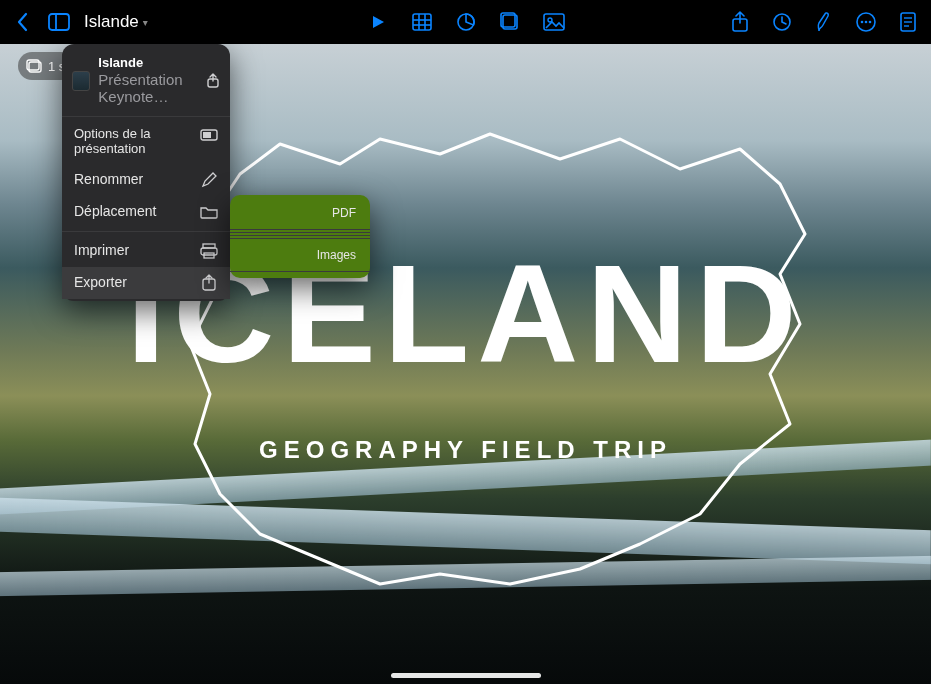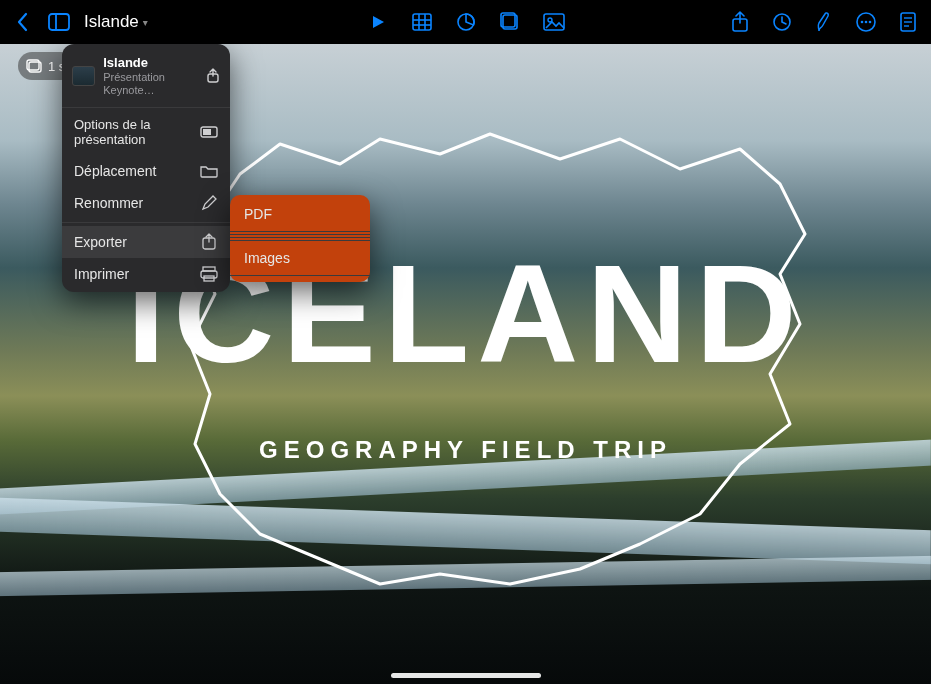--- a/index.html
+++ b/index.html
@@ -62,37 +62,37 @@
     .popover {
       position:absolute; top:44px; left:62px; width:168px;
       background:#2a2a2c; border-radius:12px; padding:6px 0 2px;
       box-shadow: 0 10px 30px rgba(0,0,0,.6);
       color:#e6e6e6; font-size:14px;
     }
     .pop-head { display:flex; align-items:center; gap:8px; padding:6px 10px 8px; }
     .thumb { width:28px; height:20px; border-radius:3px; background:linear-gradient(180deg,#2c3e4a,#1b2a31); border:1px solid #444; }
     .pop-head .meta { display:flex; flex-direction:column; line-height:1.15; }
     .pop-head .t1 { color:#fff; font-size:13px; font-weight:600; }
-    .pop-head .t2 { color:#9a9a9e; font-size:11px; }
+    .pop-head .t2 { color:#9a9a9e; font-size:15px; }
     .pop-sep { height:1px; background:#3a3a3c; margin:3px 0; }
     .pop-row {
-      display:flex; align-items:center; justify-content:space-between;
+      display:flex; align-items:flex-start; justify-content:space-between;
       padding:7px 12px; cursor:pointer; color:#e6e6e6;
     }
     .pop-row.highlight { background:#3b3b3d; }
     .pop-row .lbl { line-height:1.15; }
     .pop-row .two-line { font-size:13px; }
     .pop-row .ic { width:18px; height:18px; display:flex; align-items:center; justify-content:center; color:#cfcfd1; }
 
     
     .submenu {
       position:absolute; top:195px; left:230px; width:140px;
-      background:#c2410c; border-radius:10px; padding:4px 0;
+      background:#4d7c0f; border-radius:10px; padding:4px 0;
       box-shadow: 0 10px 30px rgba(0,0,0,.6);
-      color:#e6e6e6; font-size:14px;
+      color:#e6e6e6; font-size:12px;text-align:right;
     }
     .sm-row { padding:7px 14px; cursor:pointer; }
     .sm-sep { height:1px; background:#3a3a3c; margin:2px 0; }
 
     
     .home-ind { position:absolute; bottom:6px; left:50%; transform:translateX(-50%); width:150px; height:5px; border-radius:3px; background:#fff; opacity:.9; }
 
     
     svg { display:block; }
   </style>
@@ -233,58 +233,58 @@
     <span class="lbl two-line">Options de la présentation</span>
     <span class="ic">
       <svg width="18" height="14" viewBox="0 0 18 14">
           <rect x="1" y="1" width="16" height="10" rx="2" fill="none" stroke="#cfcfd1" stroke-width="1.4"></rect>
           <rect x="3" y="3" width="8" height="6" fill="#cfcfd1"></rect>
         </svg>
     </span>
   </div>
 
   <div class="pop-row">
+    <span class="lbl">Renommer</span>
+    <span class="ic">
+      <svg width="16" height="16" viewBox="0 0 16 16">
+          <path d="M2 14 L4 9 L12 1 L15 4 L7 12 Z" fill="none" stroke="#cfcfd1" stroke-width="1.3"></path>
+        </svg>
+    </span>
+  </div>
+
+  <div class="pop-row">
     <span class="lbl">Déplacement</span>
     <span class="ic">
       <svg width="18" height="14" viewBox="0 0 18 14">
           <path d="M1 3 L6 3 L8 5 L17 5 L17 12 Q17 13 16 13 L2 13 Q1 13 1 12 Z" fill="none" stroke="#cfcfd1" stroke-width="1.3"></path>
         </svg>
     </span>
   </div>
-
-  <div class="pop-row">
-    <span class="lbl">Renommer</span>
-    <span class="ic">
-      <svg width="16" height="16" viewBox="0 0 16 16">
-          <path d="M2 14 L4 9 L12 1 L15 4 L7 12 Z" fill="none" stroke="#cfcfd1" stroke-width="1.3"></path>
-        </svg>
-    </span>
-  </div>
   <div class="pop-sep"></div>
-
-  <div class="pop-row highlight">
-    <span class="lbl">Exporter</span>
-    <span class="ic">
-      <svg width="16" height="18" viewBox="0 0 16 18">
-          <rect x="2" y="5" width="12" height="11" rx="2" fill="none" stroke="#cfcfd1" stroke-width="1.3"></rect>
-          <path d="M8 1 L8 9 M5 4 L8 1 L11 4" fill="none" stroke="#cfcfd1" stroke-width="1.3" stroke-linecap="round" stroke-linejoin="round"></path>
-        </svg>
-    </span>
-  </div>
 
   <div class="pop-row">
     <span class="lbl">Imprimer</span>
     <span class="ic">
       <svg width="18" height="16" viewBox="0 0 18 16">
           <rect x="3" y="1" width="12" height="4" fill="none" stroke="#cfcfd1" stroke-width="1.3"></rect>
           <rect x="1" y="5" width="16" height="7" rx="2" fill="none" stroke="#cfcfd1" stroke-width="1.3"></rect>
           <rect x="4" y="10" width="10" height="5" fill="none" stroke="#cfcfd1" stroke-width="1.3"></rect>
         </svg>
     </span>
   </div>
+
+  <div class="pop-row highlight">
+    <span class="lbl">Exporter</span>
+    <span class="ic">
+      <svg width="16" height="18" viewBox="0 0 16 18">
+          <rect x="2" y="5" width="12" height="11" rx="2" fill="none" stroke="#cfcfd1" stroke-width="1.3"></rect>
+          <path d="M8 1 L8 9 M5 4 L8 1 L11 4" fill="none" stroke="#cfcfd1" stroke-width="1.3" stroke-linecap="round" stroke-linejoin="round"></path>
+        </svg>
+    </span>
+  </div>
 </div>
 
 <div class="submenu">
   <div class="sm-row"><span>PDF</span></div>
   <div class="sm-sep"></div>
   <div class="sm-sep"></div>
   <div class="sm-sep"></div>
   <div class="sm-sep"></div>
   <div class="sm-row"><span>Images</span></div>
   <div class="sm-sep"></div>

